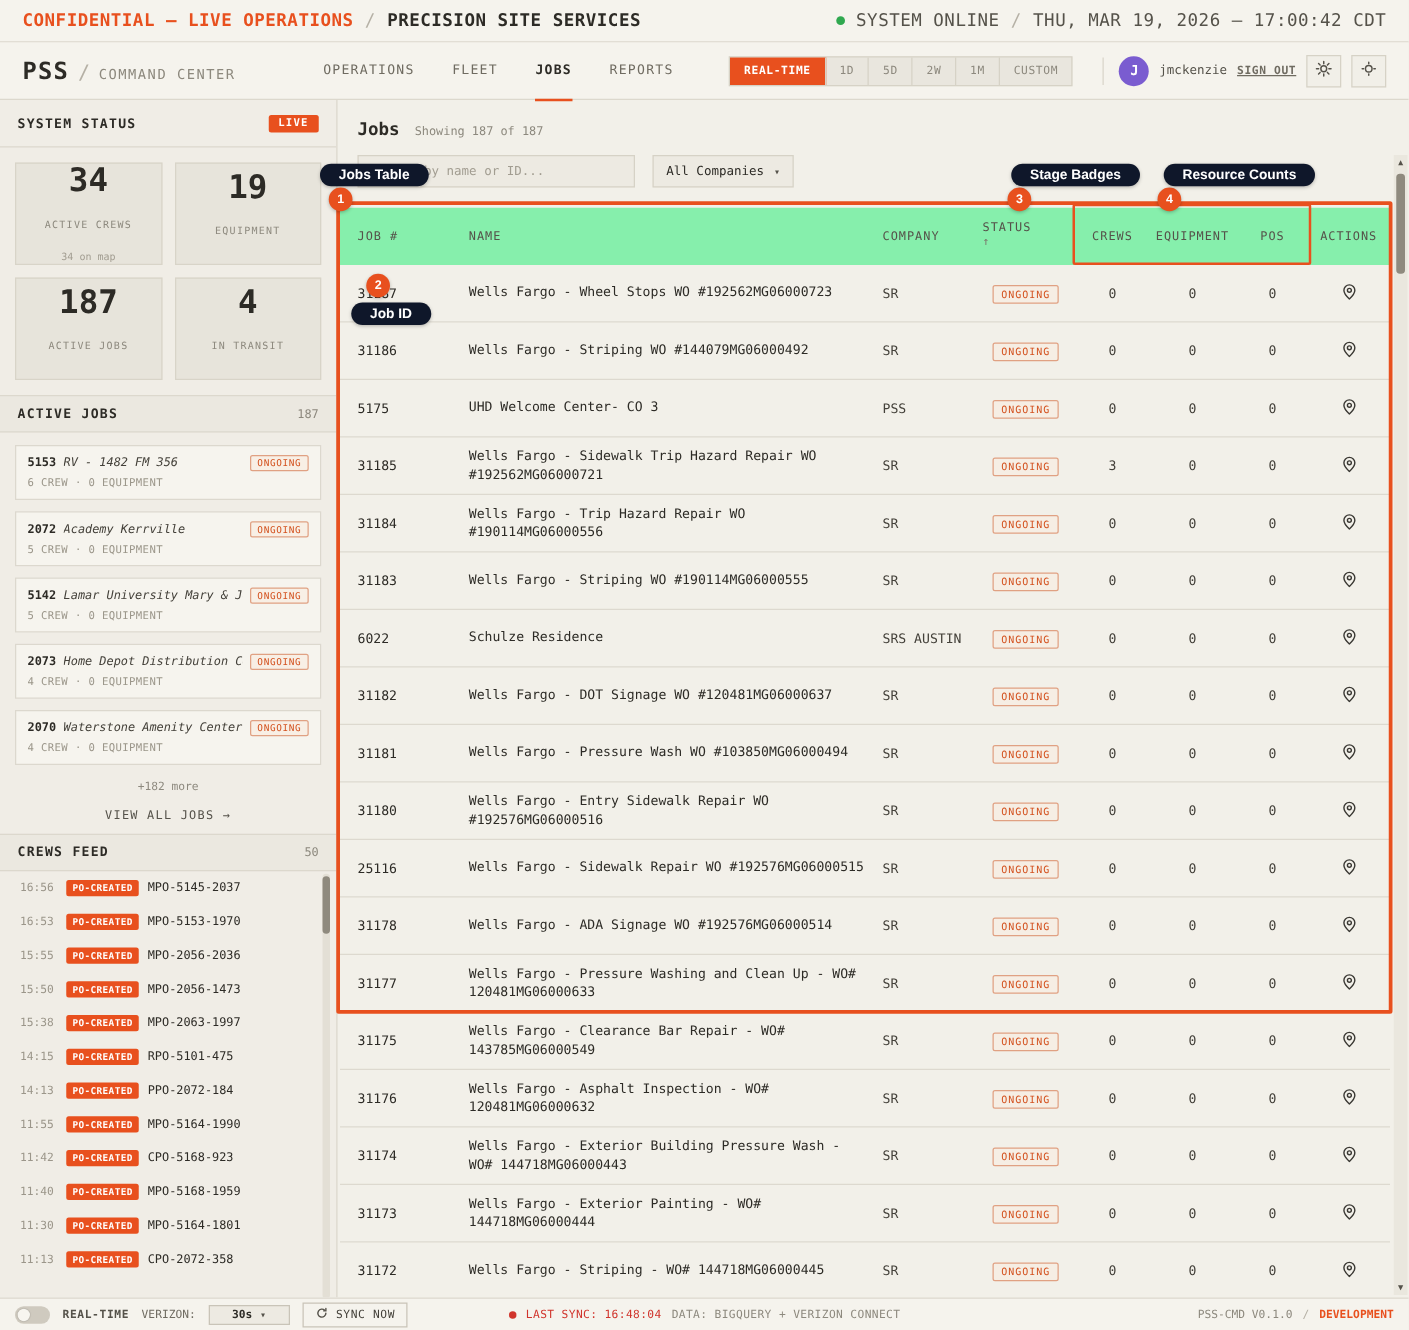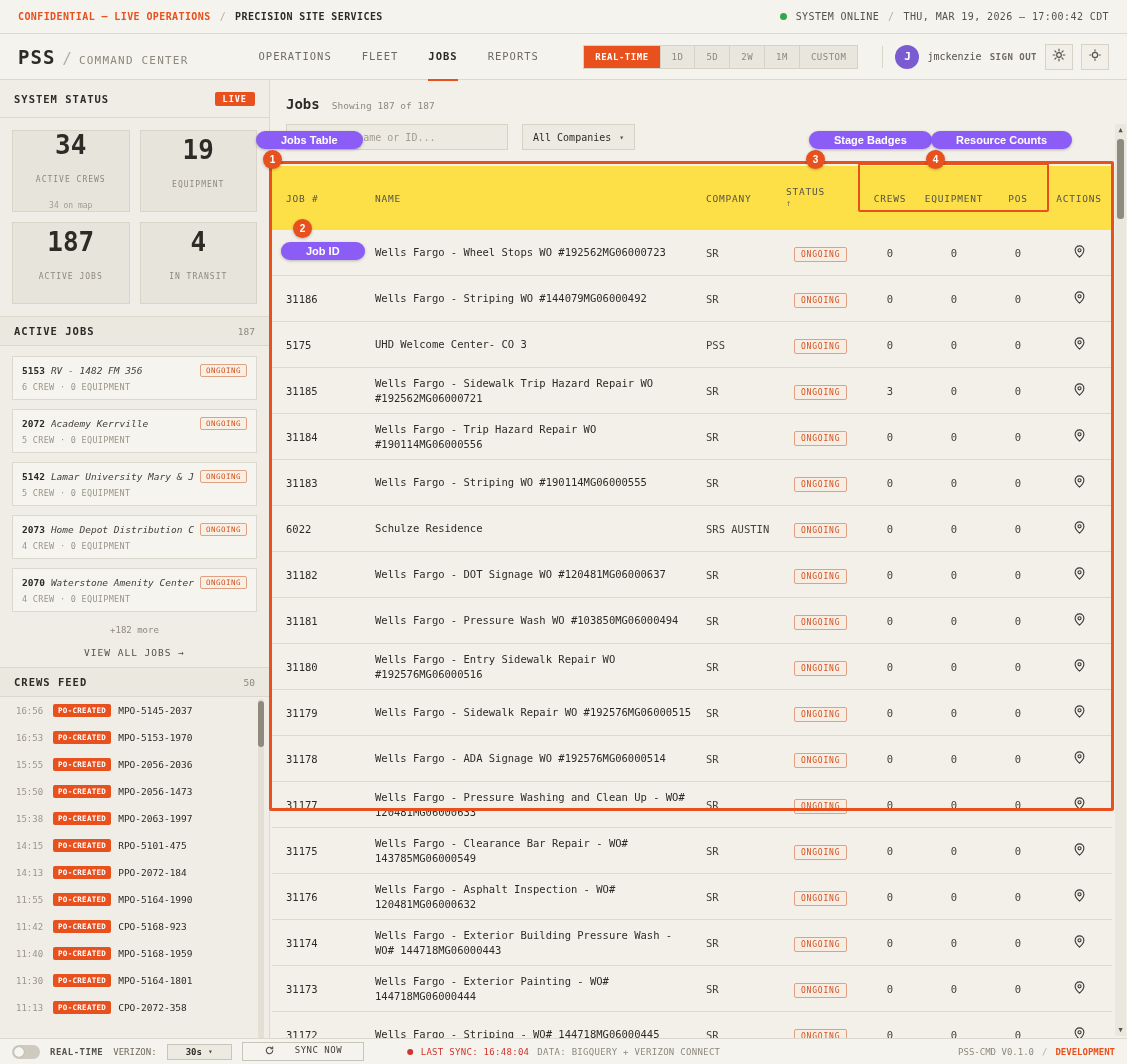--- a/index.html
+++ b/index.html
@@ -13,21 +13,21 @@
   .accent { color:#e8501e; }
   .sep { color:#b5b0a5; }
   .dot { width:7px; height:7px; border-radius:50%; display:inline-block; flex-shrink:0; }
   .dot.green { background:#2fa84f; }
 
   
   .top-banner {
     position:absolute; top:0; left:0; right:0; height:34px;
     background:#f5f3ed; border-bottom:1px solid #dcd8cd;
     display:flex; align-items:center; justify-content:space-between;
-    padding:0 18px; font-size:10px; letter-spacing:0.4px;
+    padding:0 18px; font-size:14px; letter-spacing:0.4px;
   }
   .banner-left, .banner-right { display:flex; align-items:center; gap:9px; }
   .banner-right { color:#55524a; }
 
   
   .app-header {
     position:absolute; top:34px; left:0; right:0; height:46px;
     background:#f5f3ed; border-bottom:1px solid #dcd8cd;
     display:flex; align-items:center; padding:0 18px;
   }
@@ -48,21 +48,21 @@
   }
   .range-btn:last-child { border-right:none; }
   .range-btn.active { background:#e8501e; color:#fff; font-weight:bold; }
   .user-block { display:flex; align-items:center; gap:8px; margin-left:24px; }
   .vdiv { width:1px; height:22px; background:#d9d5ca; margin-right:4px; }
   .avatar {
     width:24px; height:24px; border-radius:50%; background:#7a5cd0; color:#fff;
     font-size:11px; font-weight:bold; display:flex; align-items:center; justify-content:center; cursor:pointer;
   }
   .username { font-size:10px; color:#55524a; }
-  .signout { font-size:9px; color:#6f6b61; font-weight:bold; letter-spacing:0.5px; cursor:pointer; }
+  .signout { font-size:9px; color:#6f6b61; font-weight:bold; letter-spacing:0.5px; cursor:pointer;text-decoration:underline; }
   .icon-btn {
     width:28px; height:26px; border:1px solid #d6d2c6; background:#f1efe8;
     display:flex; align-items:center; justify-content:center; cursor:pointer;
   }
 
   
   .sidebar {
     position:absolute; left:0; top:80px; width:270px; bottom:26px;
     background:#f0ede6; border-right:1px solid #dcd8cd; overflow:hidden;
   }
@@ -129,21 +129,21 @@
   .filter-input::placeholder { color:#a29d91; }
   .company-select {
     height:26px; background:#edeae2; border:1px solid #d6d2c6; padding:0 10px;
     display:flex; align-items:center; gap:8px; font-size:10px; cursor:pointer;
   }
   .chev { font-size:8px; color:#55524a; }
 
   .table-wrap { position:absolute; left:2px; right:15px; top:86px; bottom:0; overflow:hidden; }
   .thead, .trow { display:grid; grid-template-columns:88px 1fr 80px 82px 56px 72px 56px 66px; }
   .thead {
-    background:#fde047; height:64px; align-items:center;
+    background:#86efac; height:46px; align-items:center;
     font-size:9.5px; color:#55524a; letter-spacing:0.8px;
   }
   .th { padding:0 6px; }
   .th-first { padding-left:14px; }
   .th-name { padding-left:15px; }
   .th-status { display:flex; flex-direction:column; line-height:1.25; }
   .sort-arrow { font-size:9px; color:#7a766b; }
   .th-center { text-align:center; }
   .trow { border-bottom:1px solid #ddd9cf; min-height:46px; align-items:center; cursor:pointer; }
   .td { padding:6px; font-size:10.5px; }
@@ -165,22 +165,22 @@
   .scroll-arrow { font-size:7px; color:#55524a; padding:2px 0; cursor:pointer; }
   .scroll-thumb { width:7px; height:80px; background:#8f8a7e; border-radius:3px; margin-top:3px; cursor:pointer; }
   .scroll-spacer { flex:1; }
 
   
   .ann { position:absolute; z-index:40; font-family:"Liberation Sans", sans-serif; pointer-events:none; }
   .ann-rect { border:3px solid #e8501e; border-radius:2px; }
   .rect-table { left:269px; top:161px; width:845px; height:650px; }
   .rect-res { left:858px; top:163px; width:191px; height:49px; border-width:2.5px; }
   .pill {
-    background:#8b5cf6; color:#fff; font-size:11px; font-weight:bold;
-    padding:3px 25px; border-radius:10px; white-space:nowrap;
+    background:#0f172a; color:#fff; font-size:11px; font-weight:bold;
+    padding:3px 15px; border-radius:10px; white-space:nowrap;
     box-shadow:0 1px 3px rgba(0,0,0,0.25);
   }
   .pill-1 { left:256px; top:131px; }
   .pill-2 { left:281px; top:242px; }
   .pill-3 { left:809px; top:131px; }
   .pill-4 { left:931px; top:131px; }
   .numc {
     width:19px; height:19px; border-radius:50%; background:#e8501e; color:#fff;
     font-size:10px; font-weight:bold; display:flex; align-items:center; justify-content:center;
     box-shadow:0 1px 3px rgba(0,0,0,0.25);
@@ -198,22 +198,22 @@
     font-size:9px; color:#6f6b61;
   }
   .toggle { width:28px; height:14px; border-radius:8px; background:#cfcabf; position:relative; cursor:pointer; flex-shrink:0; }
   .toggle-knob { position:absolute; left:2px; top:2px; width:10px; height:10px; border-radius:50%; background:#f7f5ef; box-shadow:0 0 1px rgba(0,0,0,0.4); }
   .ft-label { font-weight:bold; color:#55524a; letter-spacing:0.5px; }
   .refresh-select {
     border:1px solid #c9c4b8; background:#edeae2; padding:2px 18px;
     display:flex; gap:6px; align-items:center; font-weight:bold; color:#2d2b26; cursor:pointer;
   }
   .sync-btn {
-    font-family:inherit; border:1px solid #c9c4b8; background:transparent; padding:2px 21px;
-    display:flex; gap:20px; font-size:9px; letter-spacing:0.5px; color:#44413a; cursor:pointer;
+    font-family:inherit; border:1px solid #c9c4b8; background:transparent; padding:2px 9px;
+    display:flex; gap:6px; align-items:center; font-size:9px; letter-spacing:0.5px; color:#44413a; cursor:pointer;
   }
   .ft-center { position:absolute; left:50%; transform:translateX(-50%); display:flex; align-items:center; gap:8px; }
   .red-dot { width:6px; height:6px; border-radius:50%; background:#d0342c; flex-shrink:0; }
   .last-sync { color:#d0342c; letter-spacing:0.3px; }
   .data-src { color:#8d897e; letter-spacing:0.3px; }
   .ft-right { margin-left:auto; display:flex; gap:8px; align-items:center; }
   .version { color:#8d897e; }
   .env { color:#e8501e; font-weight:bold; }
 </style>
 </head>
@@ -687,21 +687,21 @@
             <button class="pin-btn">
               <svg width="15" height="15" viewBox="0 0 24 24" fill="none" stroke="#3a3833" stroke-width="1.8">
                 <path d="M12 21s-7-6.1-7-11a7 7 0 0 1 14 0c0 4.9-7 11-7 11z"></path>
                 <circle cx="12" cy="10" r="2.5"></circle>
               </svg>
             </button>
           </div>
         </div>
 
         <div class="trow">
-          <div class="td td-job">31179</div>
+          <div class="td td-job">25116</div>
           <div class="td td-name">Wells Fargo - Sidewalk Repair WO #192576MG06000515</div>
           <div class="td td-company">SR</div>
           <div class="td">
             <span class="status-badge">ONGOING</span>
           </div>
           <div class="td td-num">0</div>
           <div class="td td-num">0</div>
           <div class="td td-num">0</div>
           <div class="td td-actions">
             <button class="pin-btn">

